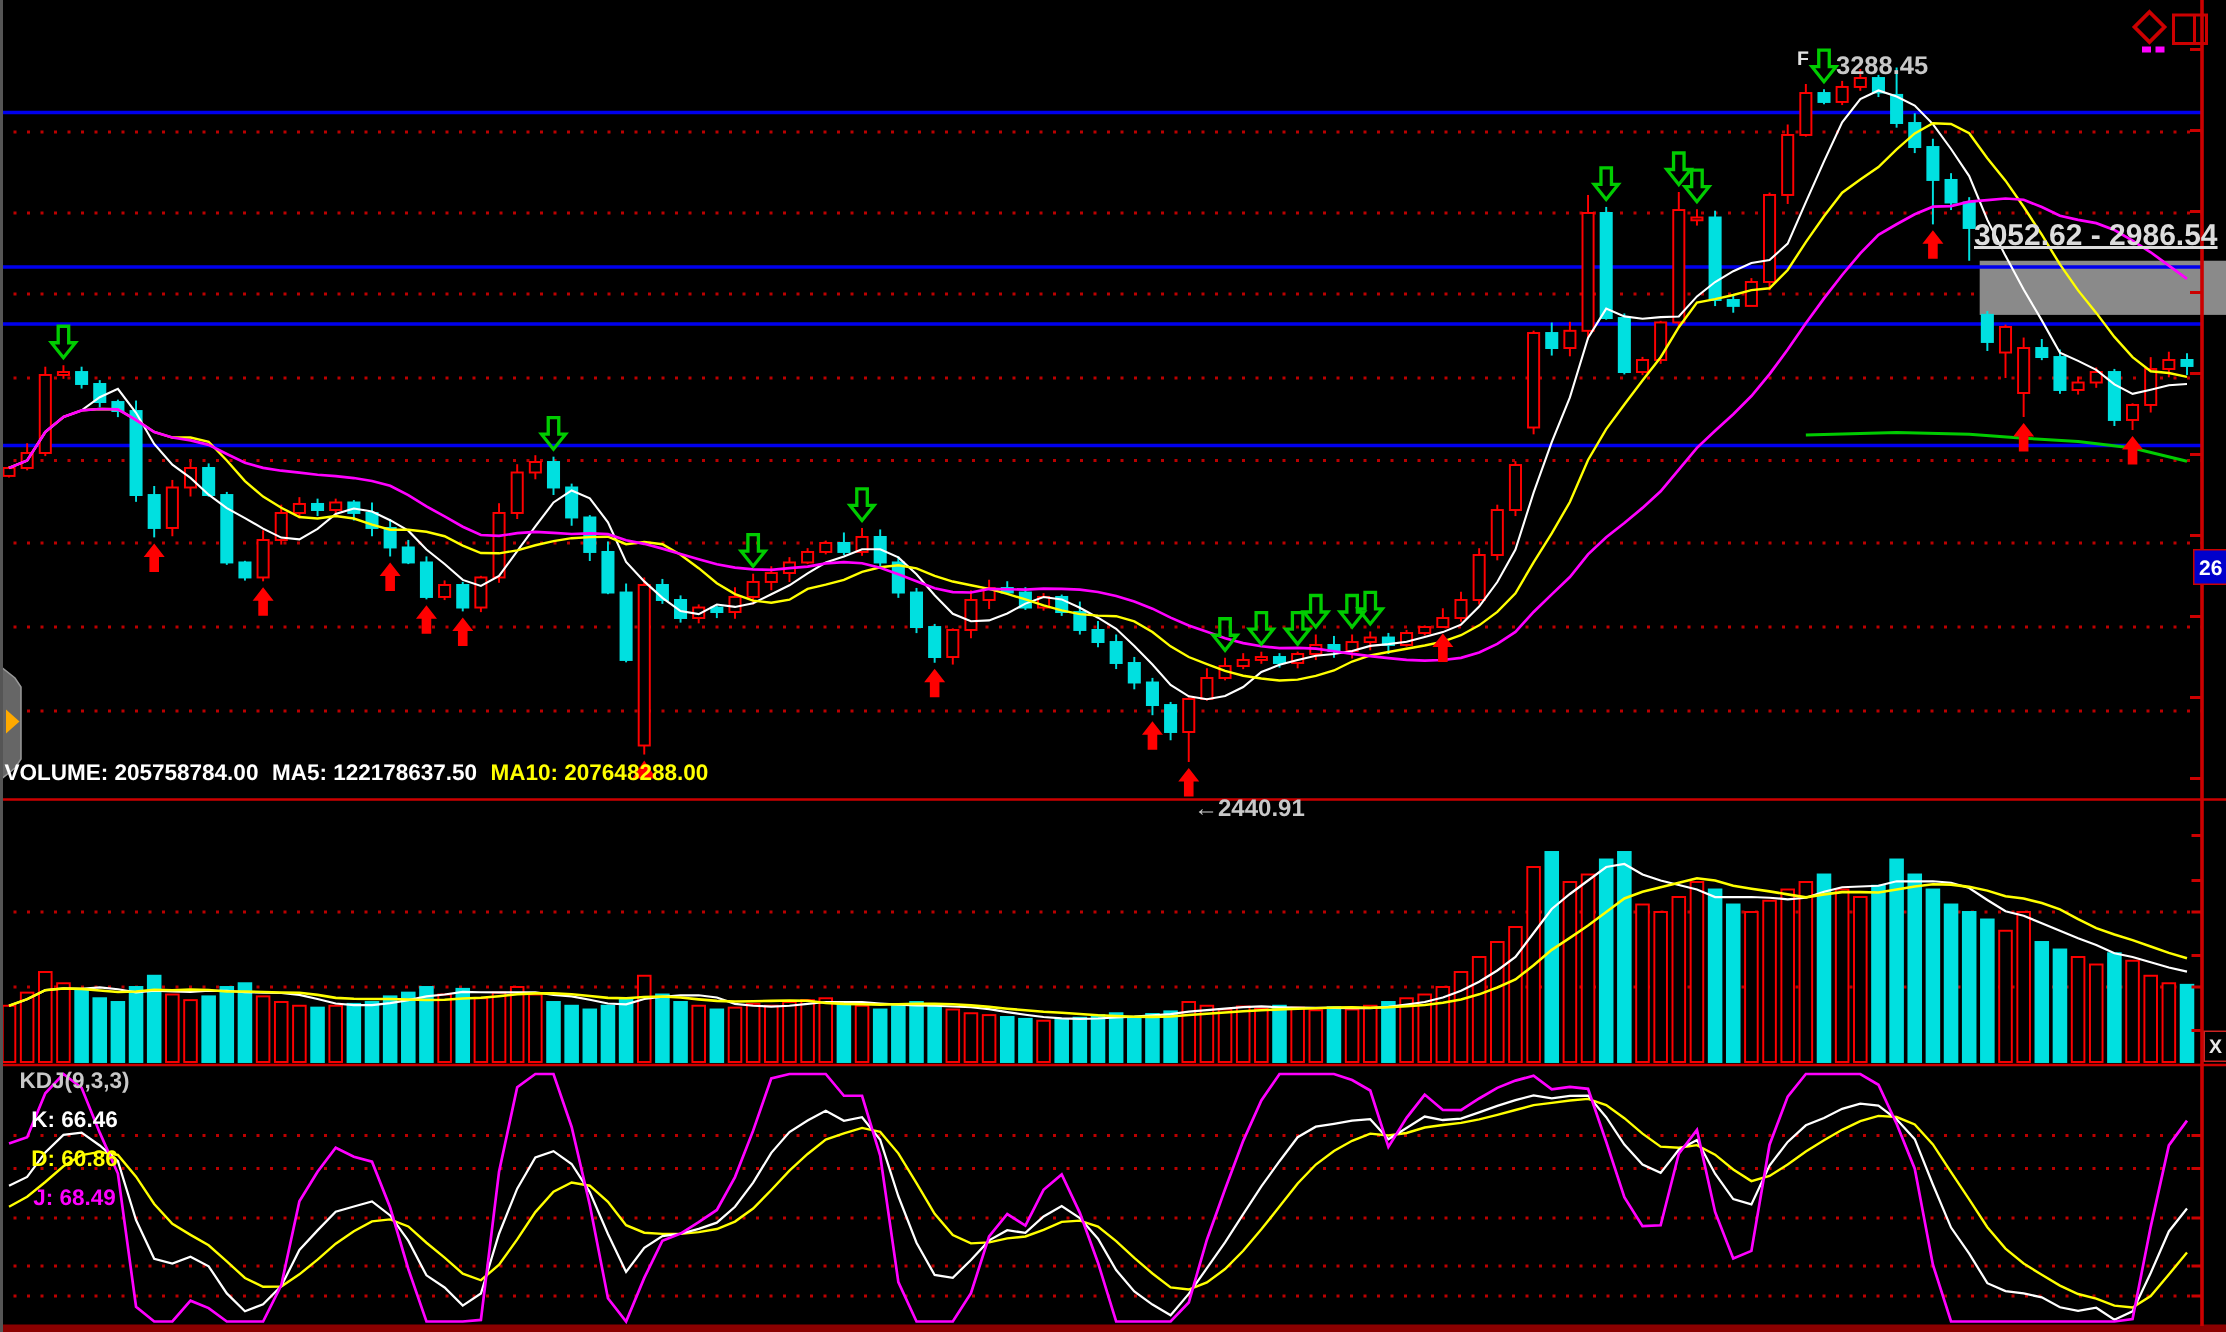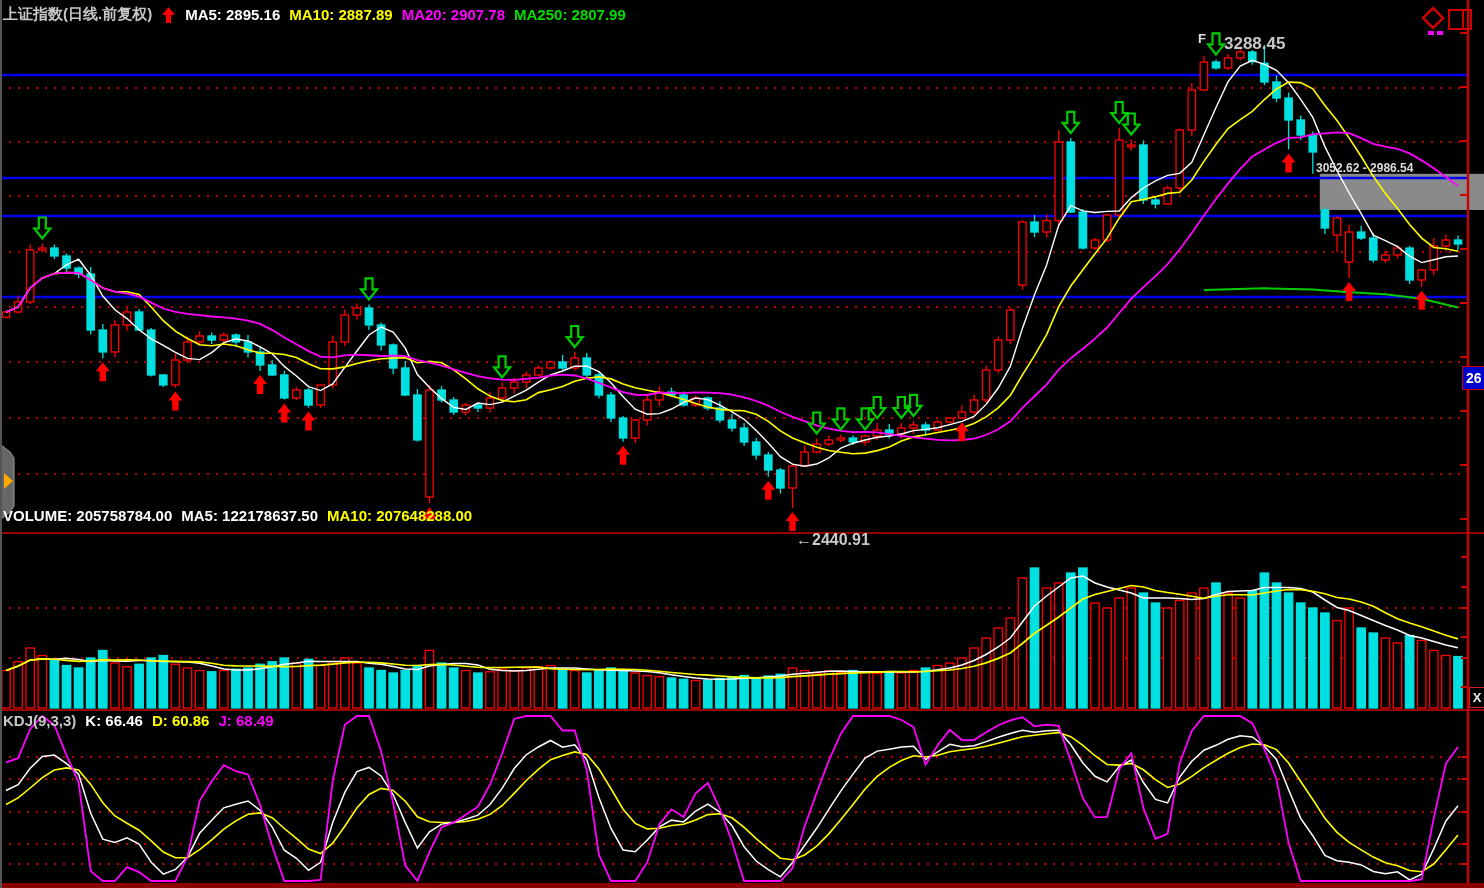--- a/index.html
+++ b/index.html
@@ -4,30 +4,30 @@
 <style>
   html,body{margin:0;padding:0;background:#000;}
   #app{position:relative;width:1484px;height:888px;background:#000;overflow:hidden;
        font-family:"Liberation Sans","DejaVu Sans",sans-serif;}
   #chart{position:absolute;left:0;top:0;}
   .hdr{position:absolute;display:flex;align-items:center;gap:9px;white-space:nowrap;
        font-size:15px;font-weight:700;letter-spacing:0;}
   .hdr span{display:inline-block;}
   #main-header{left:3px;top:5px;}
   #vol-header{left:3px;top:507px;}
-  #kdj-header{left:3px;top:712px;}
+  #kdj-header{left:13px;top:712px;flex-direction:column;}
   .c-sym{color:#c8c8c8;}
   .c-w{color:#ffffff;}
   .c-y{color:#ffff00;}
   .c-m{color:#ff00ff;}
   .c-g{color:#00dd00;}
   .annot{position:absolute;color:#c8c8c8;font-weight:700;}
   #peak-label{left:1224px;top:34px;font-size:17px;}
   #f-marker{left:1198px;top:31px;font-size:13px;color:#e0e0e0;}
-  #gap-label{left:1316px;top:161px;font-size:12px;color:#dcdcdc;}
+  #gap-label{left:1316px;top:146px;font-size:20px;color:#dcdcdc;text-decoration:underline;}
   #low-label{left:796px;top:499px;font-size:16px;margin-top:32px;}
   #price-tag{position:absolute;left:1462px;top:366px;width:22px;height:22px;
      background:#0000cc;border:1px solid #cc0000;color:#fff;font-size:14px;font-weight:700;
      line-height:22px;padding-left:3px;overflow:hidden;}
   #close-x{position:absolute;left:1469px;top:687px;width:14px;height:19px;
      border:1px solid #cc2222;color:#e8e8e8;font-size:13px;font-weight:700;
      text-align:center;line-height:19px;}
   #left-border{position:absolute;left:0;top:0;width:2px;height:888px;background:#555;}
 </style>
 </head>
@@ -526,30 +526,20 @@
       </g>
     </g>
     <g>
       <path d="M0 444 L10 452 L14 458 L14 506 L10 512 L0 520 Z" fill="#666" stroke="#999" stroke-width="1"></path>
       <path d="M4 473 L13 481 L4 489 Z" fill="#ffaa00"></path>
     </g>
   </svg>
 
   <div id="left-border"></div>
 
-  <div id="main-header" class="hdr">
-    <span class="c-sym">上证指数(日线.前复权)</span>
-    <svg width="15" height="18">
-        <path d="M7.5 1 L14 9 L10 9 L10 17 L5 17 L5 9 L1 9 Z" fill="#ff0000"></path>
-      </svg>
-    <span class="c-w">MA5: 2895.16</span>
-    <span class="c-y">MA10: 2887.89</span>
-    <span class="c-m">MA20: 2907.78</span>
-    <span class="c-g">MA250: 2807.99</span>
-  </div>
 
   <div id="vol-header" class="hdr">
     <span class="c-w">VOLUME: 205758784.00</span>
     <span class="c-w">MA5: 122178637.50</span>
     <span class="c-y">MA10: 207648288.00</span>
   </div>
 
   <div id="kdj-header" class="hdr">
     <span class="c-sym">KDJ(9,3,3)</span>
     <span class="c-w">K: 66.46</span>

